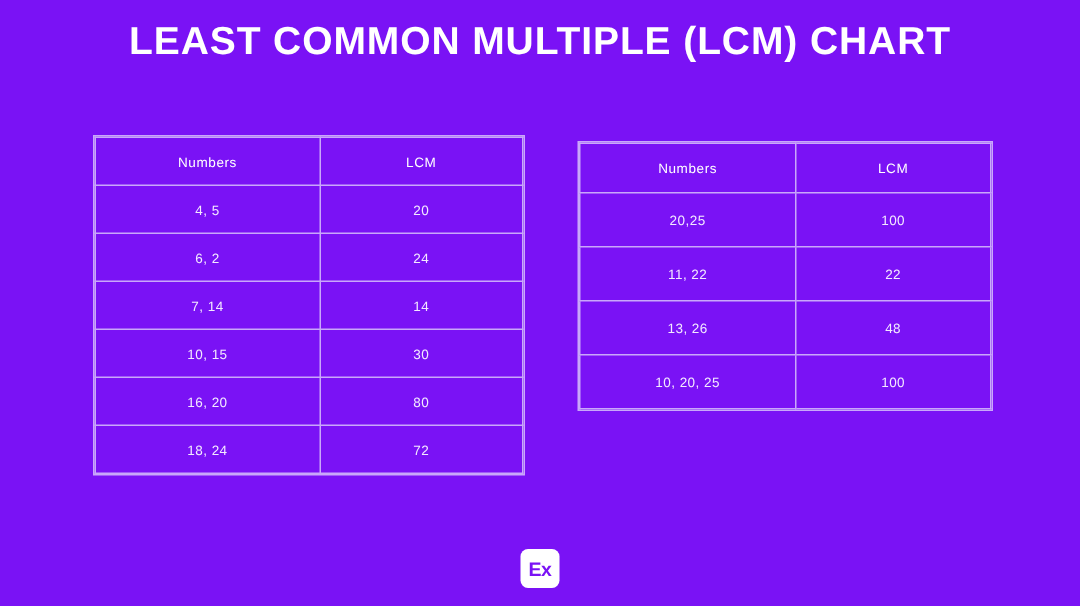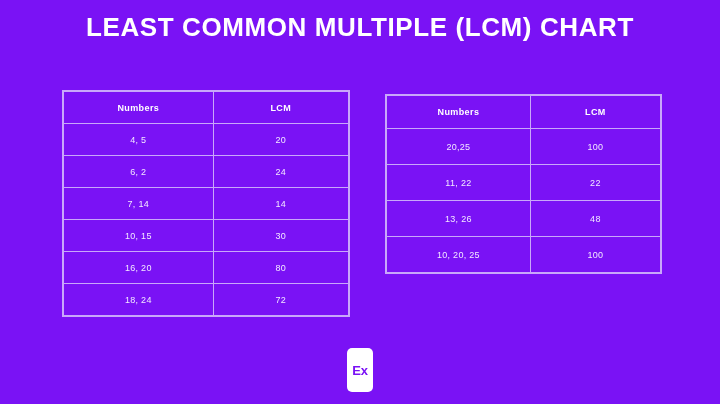--- a/index.html
+++ b/index.html
@@ -55,21 +55,21 @@
     border:1px solid #C9A7FA;
     text-align:center;
     color:#F3E9FF;
     font-size:9px;
     font-weight:normal;
     letter-spacing:0.3px;
     background:#7A12F5;
   }
   .tbl th {
     color:#ffffff;
-    font-weight:bold;
+    font-weight:normal;
     font-size:9px;
     letter-spacing:0.4px;
   }
   .tbl.left th  { height:32px; }
   .tbl.left td  { height:32px; }
   .tbl.right th { height:33px; }
   .tbl.right td { height:36px; }
 
   .col-numbers { width:52.5%; }
   .col-lcm     { width:47.5%; }
@@ -78,21 +78,21 @@
   .footer {
     position:absolute;
     left:0; right:0;
     bottom:12px;
     display:flex;
     align-items:center;
     justify-content:center;
     gap:8px;
   }
   .logo-mark {
-    width:26px; height:44px;
+    width:26px; height:26px;
     background:#ffffff;
     border-radius:5px;
     display:flex;
     align-items:center;
     justify-content:center;
     color:#7A12F5;
     font-size:13px;
     font-weight:bold;
     letter-spacing:-0.3px;
   }

